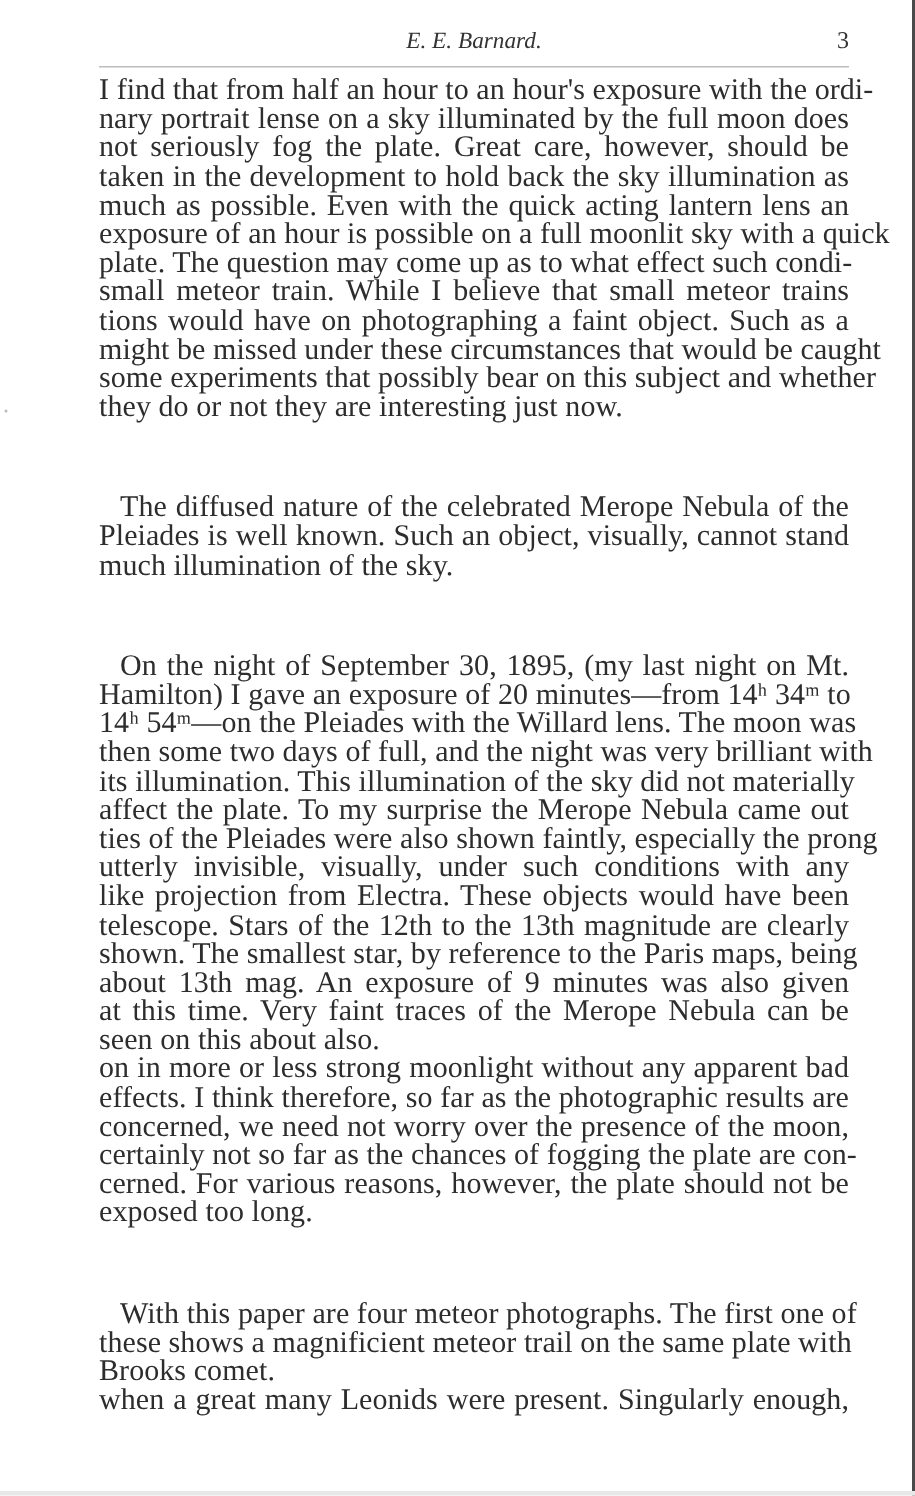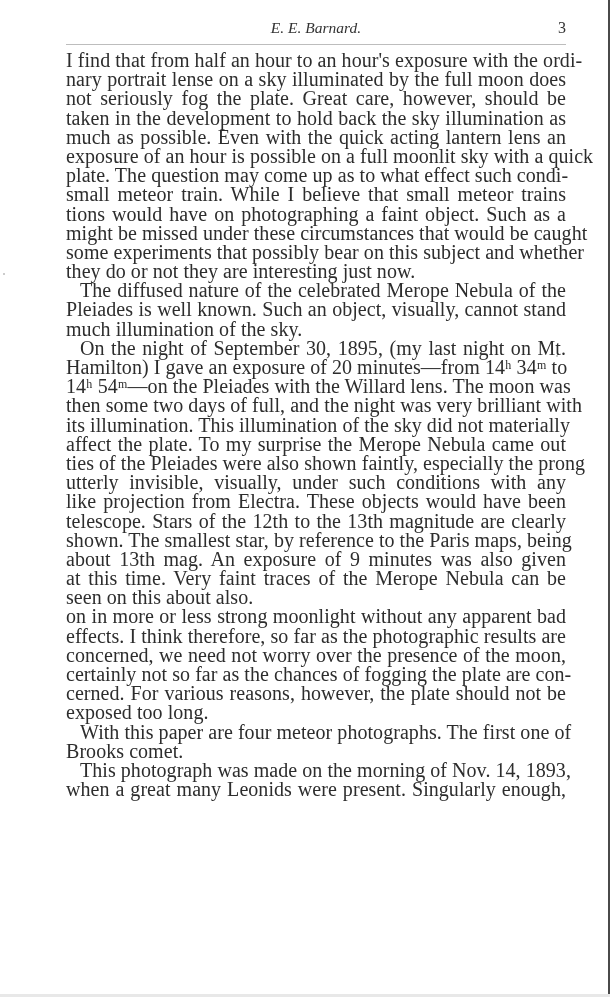--- a/index.html
+++ b/index.html
@@ -22,21 +22,21 @@
   }
   .rule { position: absolute; top: 44px; left: 0; width: 500px; height: 1px; background: #bdbdbd; }
   .body-text { position: absolute; top: 51px; left: 0; width: 500px; }
   .line {
     font-family: Liberation Serif, serif;
     font-size: 20px; line-height: 19.2px; height: 19.2px;
     text-align: justify; text-align-last: justify; white-space: nowrap;
     color: #2d2d2d; letter-spacing: 0.05px;
   }
   .line.last { text-align-last: left; }
-  .line.indent { padding-left: 14px; }
+  .line.indent { padding-left: 14px; margin-top: 48px; }
   .stray { position: absolute; width: 2px; height: 2px; background: #bbb; border-radius: 1px; }
 </style>
 </head>
 <body>
 
 <div class="right-edge"></div>
 <div class="bottom-edge"></div>
 
 <div class="page">
   <div class="running-head">
@@ -83,23 +83,23 @@
       <div>
         <div class="line">on in more or less strong moonlight without any apparent bad</div>
         <div class="line">effects. I think therefore, so far as the photographic results are</div>
         <div class="line">concerned, we need not worry over the presence of the moon,</div>
         <div class="line">certainly not so far as the chances of fogging the plate are con-</div>
         <div class="line">cerned. For various reasons, however, the plate should not be</div>
         <div class="line last">exposed too long.</div>
       </div>
       <div>
         <div class="line indent">With this paper are four meteor photographs. The first one of</div>
+        <div class="line">these shows a magnificient meteor trail on the same plate with</div>
         <div class="line last">Brooks comet.</div>
       </div>
       <div>
-        <div class="line indent">This photograph was made on the morning of Nov. 14, 1893,</div>
         <div class="line">when a great many Leonids were present. Singularly enough,</div>
       </div>
     </div>
 </div>
 
 <div class="stray" style="left:3px; top:273px;"></div>
 <div class="stray" style="left:556px; top:355px;"></div>
 
 </body></html>

